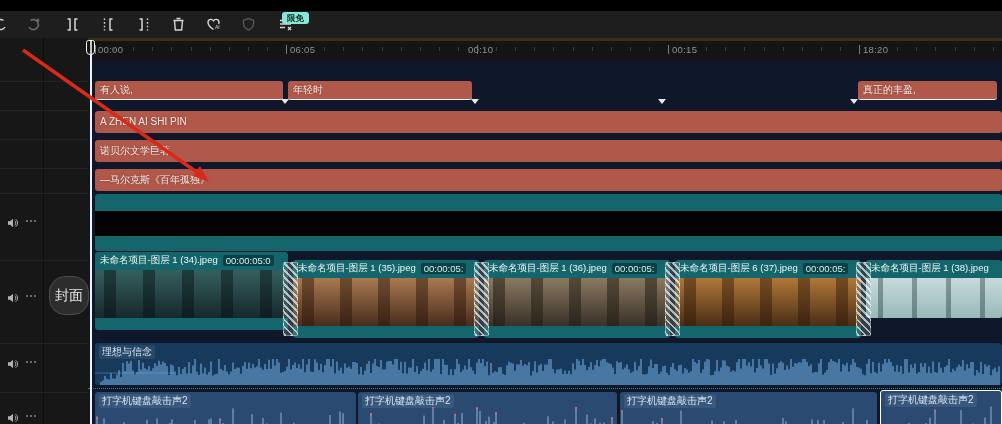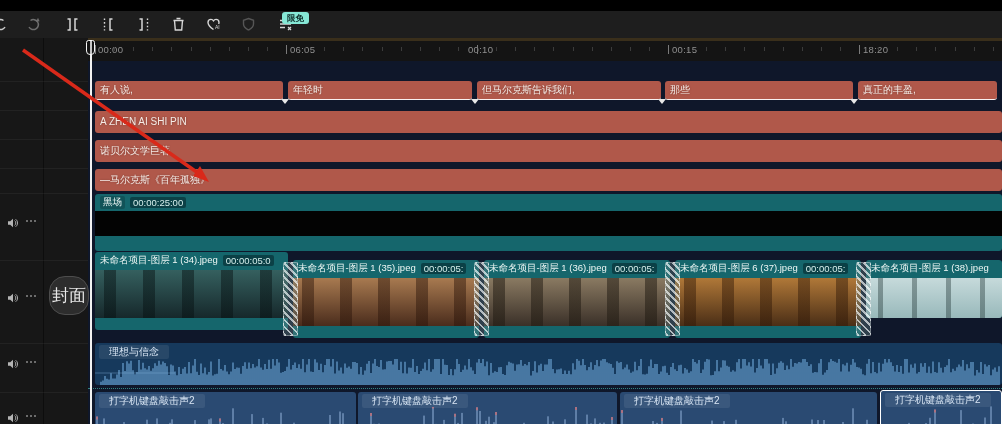--- a/index.html
+++ b/index.html
@@ -13,21 +13,21 @@
          border-radius:3px;font-weight:bold;}
   
   .sidepanel{position:absolute;left:0;top:27px;width:88px;height:397px;background:#171717;}
   .sidepanel .vdiv{position:absolute;left:43px;top:0;width:1px;height:397px;background:#0d0d0d;}
   .sidepanel .hline{position:absolute;left:0;width:88px;height:1px;background:rgba(255,255,255,0.05);}
   .trackctl{position:absolute;left:0;width:43px;height:16px;}
   .spk{position:absolute;left:7px;top:0;width:12px;height:12px;}
   .dots{position:absolute;left:26px;top:5px;width:12px;height:3px;display:flex;gap:2px;}
   .dots i{width:2px;height:2px;border-radius:50%;background:#8a8a8a;}
   .cover-btn{position:absolute;left:49px;top:265px;width:38px;height:37px;background:#2d2d2d;
-      border:1px solid #4d4d4d;border-radius:16px;color:#e8e8e8;font-size:17px;
+      border:1px solid #4d4d4d;border-radius:16px;color:#e8e8e8;font-size:14px;
       display:flex;align-items:center;justify-content:center;}
   
   .ruler{position:absolute;left:88px;top:27px;width:914px;height:23px;background:#141414;}
   .ruler .amber{position:absolute;left:0;top:0;width:914px;height:3px;background:#3a2f1b;}
   .tick-major{position:absolute;top:7px;width:1px;height:9px;background:#7a7a7a;}
   .tick-minor{position:absolute;top:9px;width:1px;height:4px;background:#3c3c3c;}
   .tick-label{position:absolute;top:6px;font-size:9.5px;color:#909090;letter-spacing:0.3px;}
   
   .clip{position:absolute;box-sizing:border-box;overflow:hidden;border-radius:3px;}
   .sub-clip{height:19px;background:#b0584a;border-bottom:1.5px solid rgba(255,255,255,0.92);}
@@ -45,21 +45,21 @@
       font-size:9.5px;}
   .clip-head .nm{background:rgba(0,0,0,0.18);padding:0 3px;border-radius:2px;}
   .black-body{position:absolute;left:0;top:17px;width:100%;height:25px;background:#030303;}
   .thumbs{position:absolute;left:0;top:18px;width:100%;height:48px;}
   .transition{position:absolute;top:251px;width:15px;height:74px;border-radius:2px;
       background:repeating-linear-gradient(45deg,rgba(235,243,243,0.75) 0 2px,rgba(110,140,142,0.35) 2px 5px);
       border:1px solid rgba(255,255,255,0.35);box-sizing:border-box;}
   
   .music-clip{background:#16395c;}
   .music-clip .alabel, .sfx-clip .alabel{position:absolute;left:4px;top:2px;font-size:10px;
-      color:#d9e6f4;background:rgba(255,255,255,0.08);padding:0 10px;border-radius:2px;white-space:nowrap;}
+      color:#d9e6f4;background:rgba(255,255,255,0.08);padding:0 3px;border-radius:2px;white-space:nowrap;}
   .sfx-clip{background:#2a4a72;}
   .wave{position:absolute;left:0;bottom:0;}
   .dotline{position:absolute;left:88px;top:377px;width:914px;height:0;
       border-top:1px dotted rgba(80,220,200,0.55);}
   .selected{border:1.5px solid #ffffff;}
   
   .playhead-line{position:absolute;left:90px;top:29px;width:1.5px;height:395px;background:#f2f2f2;z-index:40;}
   .playhead-head{position:absolute;left:86px;top:29px;width:9px;height:15px;border:1.5px solid #f5f5f5;
       border-radius:2.5px 2.5px 4px 4px;box-sizing:border-box;background:rgba(20,20,20,0.2);z-index:41;}
   .arrow-overlay{position:absolute;left:0;top:0;z-index:50;pointer-events:none;}
@@ -238,49 +238,39 @@
       <div class="tick-minor" style="left: 885.6px;"></div>
       <div class="tick-minor" style="left: 904.7px;"></div>
     </div>
 
   <div class="clip sub-clip" style="left:95px;top:70px;width:188px">
       <span>有人说,</span>
     </div>
   <div class="clip sub-clip" style="left:288px;top:70px;width:184px">
       <span>年轻时</span>
     </div>
-  <div class="clip sub-clip" style="left:477px;top:70px;width:184px">
-      <span>但马尔克斯告诉我们,</span>
-    </div>
-  <div class="clip sub-clip" style="left:665px;top:70px;width:188px">
-      <span>那些</span>
-    </div>
   <div class="clip sub-clip" style="left:858px;top:70px;width:139px">
       <span>真正的丰盈,</span>
     </div>
   <div class="sub-notch" style="left:281px;top:88px"></div>
   <div class="sub-notch" style="left:471px;top:88px"></div>
   <div class="sub-notch" style="left:658px;top:88px"></div>
   <div class="sub-notch" style="left:850px;top:88px"></div>
 
   <div class="clip text-clip" style="left:95px;top:100px;width:907px">
       <span>A ZHEN AI SHI PIN</span>
     </div>
   <div class="clip text-clip" style="left:95px;top:129px;width:907px">
       <span>诺贝尔文学巨著</span>
     </div>
   <div class="clip text-clip" style="left:95px;top:158px;width:907px">
       <span>—马尔克斯《百年孤独》</span>
     </div>
 
   <div class="clip teal-clip" style="left:95px;top:183px;width:907px;height:57px">
-    <div class="clip-head">
-      <span class="nm">黑场</span>
-      <span class="dur">00:00:25:00</span>
-    </div>
     <div class="black-body"></div>
   </div>
 
   <div class="clip teal-clip" style="left:95px;top:241px;width:193px;height:78px">
     <div class="clip-head">
         <span>未命名项目-图层 1 (34).jpeg</span>
         <span class="dur">00:00:05:0</span>
       </div>
     <div class="thumbs" style="background:
       repeating-linear-gradient(90deg,rgba(0,0,0,0) 0 9px,rgba(5,15,16,0.45) 9px 21px,rgba(0,0,0,0) 21px 39px),

